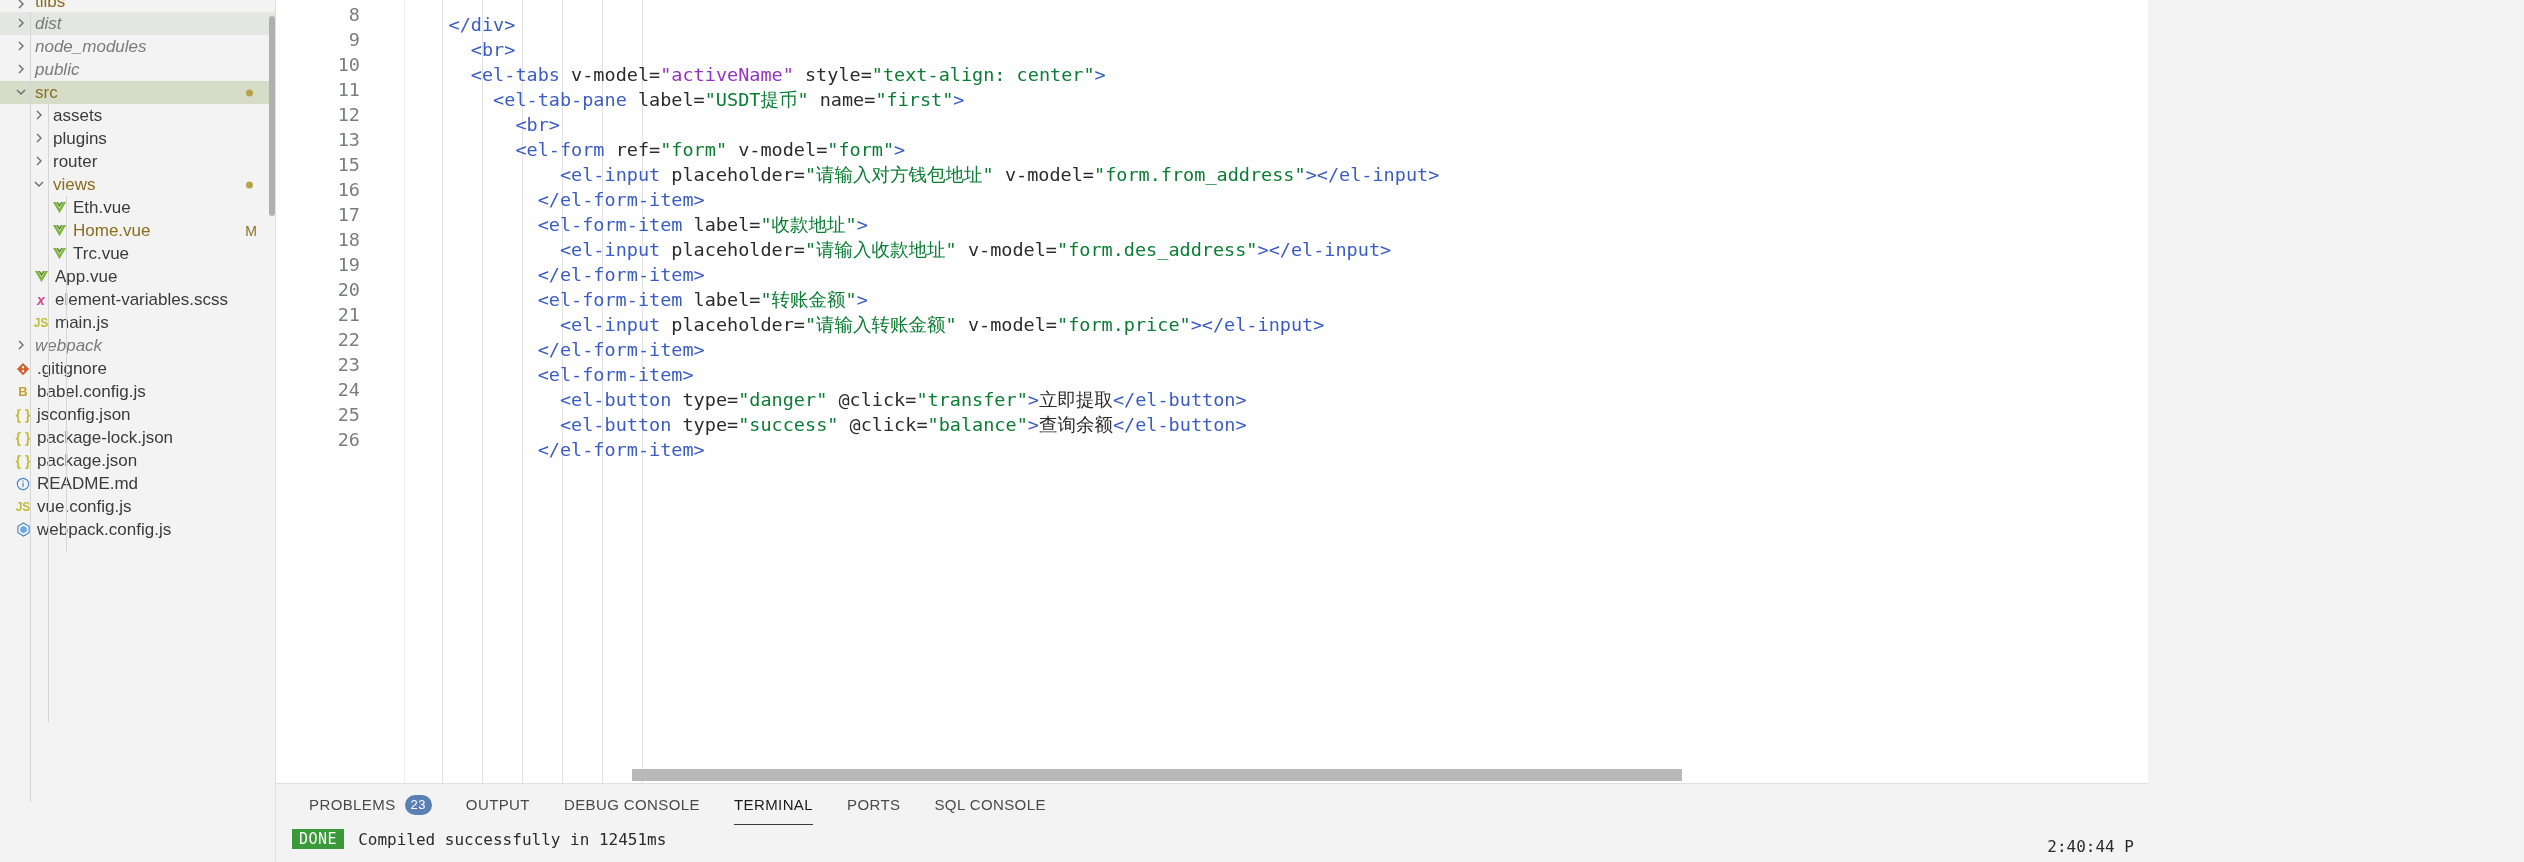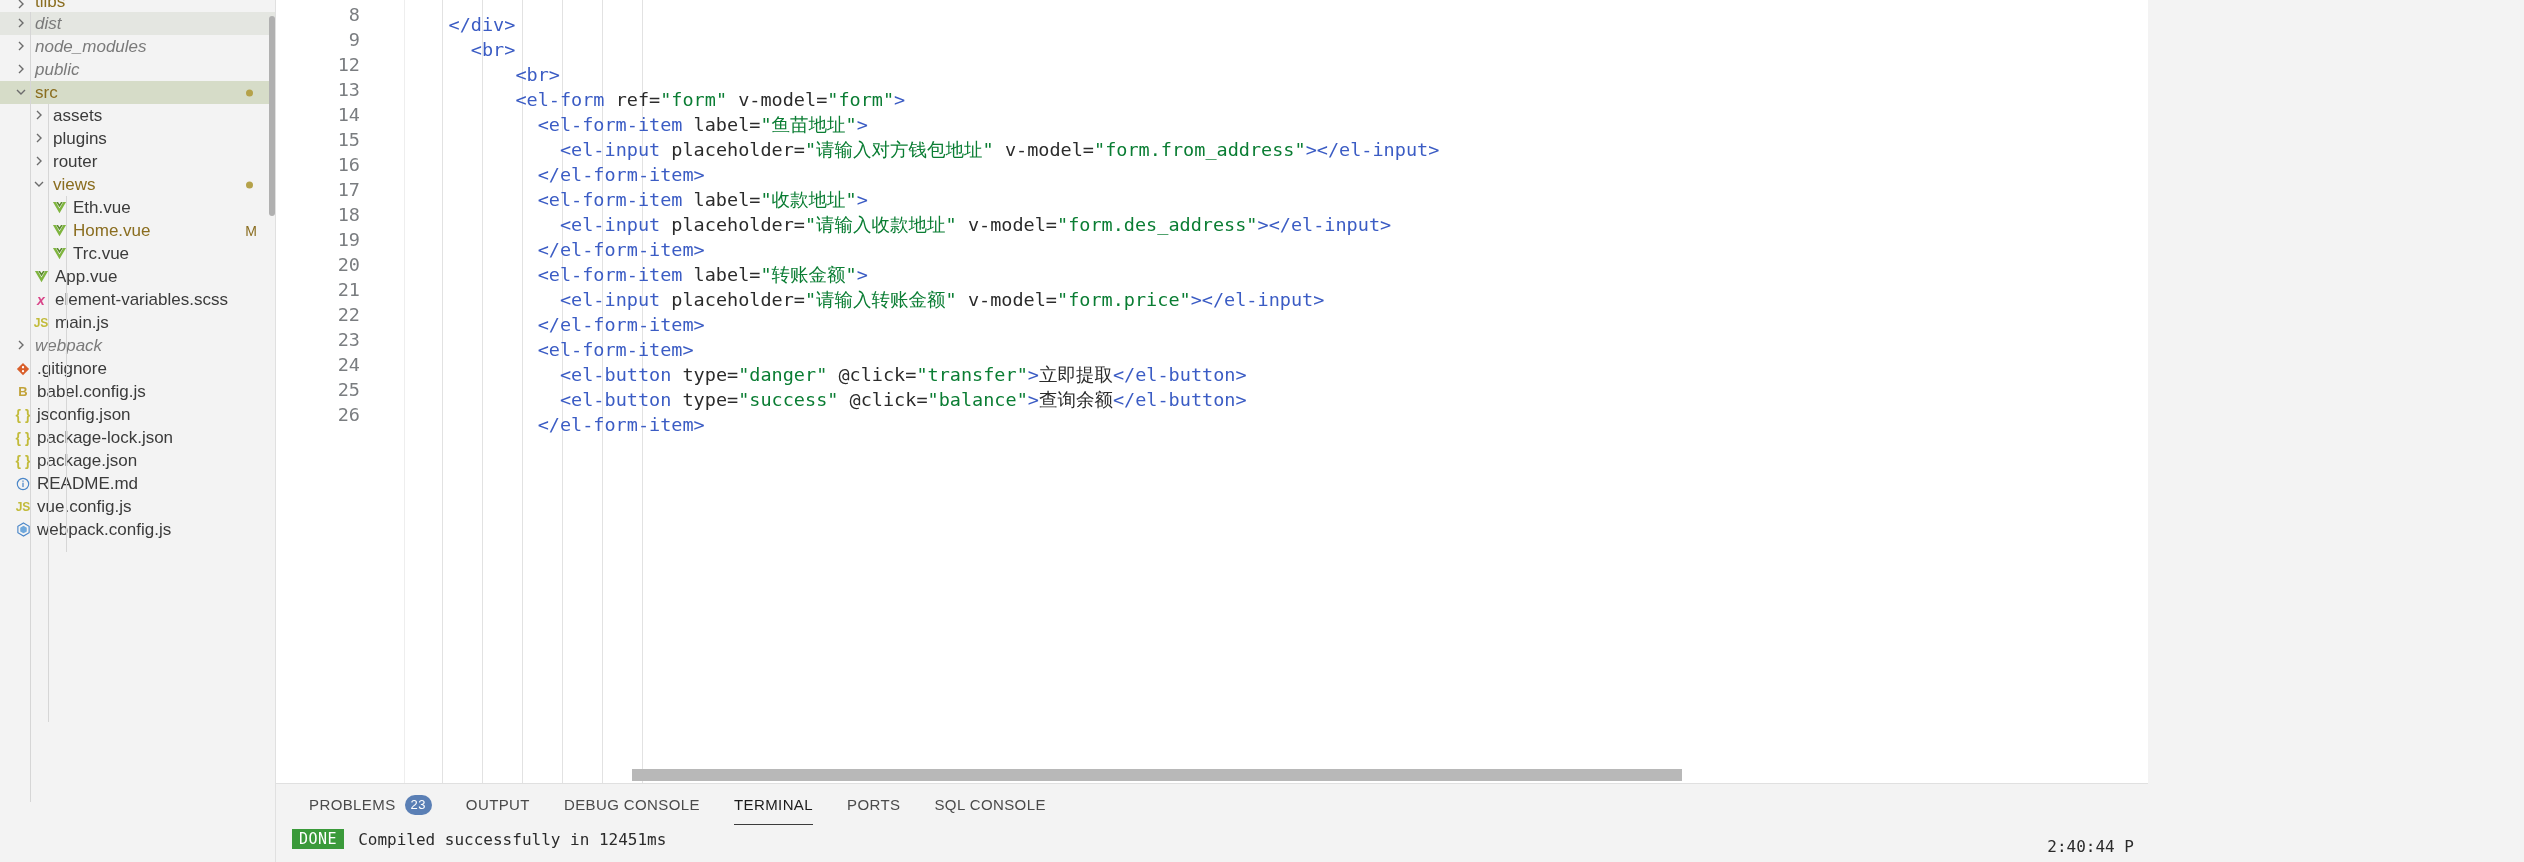--- a/index.html
+++ b/index.html
@@ -423,23 +423,24 @@
         <div class="vg" style="left:38px;"></div>
         <div class="vg" style="left:78px;"></div>
         <div class="vg" style="left:118px;"></div>
         <div class="vg" style="left:158px;"></div>
         <div class="vg" style="left:198px;"></div>
         <div class="vg" style="left:238px;"></div>
       </div>
       <div id="code" style="padding-top:2px;">
           <div class="code-line"><span class="lnum">8</span><span class="lcode"><span class="">    </span><span class="tag">&lt;/div&gt;</span></span></div>
           <div class="code-line"><span class="lnum">9</span><span class="lcode"><span class="">      </span><span class="tag">&lt;br&gt;</span></span></div>
+          <div class="code-line"><span class="lnum">10</span><span class="lcode"><span class="">      </span><span class="tag">&lt;el-tabs </span><span class="attr">v-model=</span><span class="strp">"activeName"</span><span class="attr"> style=</span><span class="str">"text-align: center"</span><span class="tag">&gt;</span></span></div>
+          <div class="code-line"><span class="lnum">11</span><span class="lcode"><span class="">        </span><span class="tag">&lt;el-tab-pane </span><span class="attr">label=</span><span class="str">"USDT提币"</span><span class="attr"> name=</span><span class="str">"first"</span><span class="tag">&gt;</span></span></div>
           <div class="code-line"><span class="lnum">12</span><span class="lcode"><span class="">          </span><span class="tag">&lt;br&gt;</span></span></div>
           <div class="code-line"><span class="lnum">13</span><span class="lcode"><span class="">          </span><span class="tag">&lt;el-form </span><span class="attr">ref=</span><span class="str">"form"</span><span class="attr"> v-model=</span><span class="str">"form"</span><span class="tag">&gt;</span></span></div>
-          <div class="code-line"><span class="lnum">14</span><span class="lcode"><span class="">            </span><span class="tag">&lt;el-form-item </span><span class="attr">label=</span><span class="str">"鱼苗地址"</span><span class="tag">&gt;</span></span></div>
           <div class="code-line"><span class="lnum">15</span><span class="lcode"><span class="">              </span><span class="tag">&lt;el-input </span><span class="attr">placeholder=</span><span class="str">"请输入对方钱包地址"</span><span class="attr"> v-model=</span><span class="str">"form.from_address"</span><span class="tag">&gt;&lt;/el-input&gt;</span></span></div>
           <div class="code-line"><span class="lnum">16</span><span class="lcode"><span class="">            </span><span class="tag">&lt;/el-form-item&gt;</span></span></div>
           <div class="code-line"><span class="lnum">17</span><span class="lcode"><span class="">            </span><span class="tag">&lt;el-form-item </span><span class="attr">label=</span><span class="str">"收款地址"</span><span class="tag">&gt;</span></span></div>
           <div class="code-line"><span class="lnum">18</span><span class="lcode"><span class="">              </span><span class="tag">&lt;el-input </span><span class="attr">placeholder=</span><span class="str">"请输入收款地址"</span><span class="attr"> v-model=</span><span class="str">"form.des_address"</span><span class="tag">&gt;&lt;/el-input&gt;</span></span></div>
           <div class="code-line"><span class="lnum">19</span><span class="lcode"><span class="">            </span><span class="tag">&lt;/el-form-item&gt;</span></span></div>
           <div class="code-line"><span class="lnum">20</span><span class="lcode"><span class="">            </span><span class="tag">&lt;el-form-item </span><span class="attr">label=</span><span class="str">"转账金额"</span><span class="tag">&gt;</span></span></div>
           <div class="code-line"><span class="lnum">21</span><span class="lcode"><span class="">              </span><span class="tag">&lt;el-input </span><span class="attr">placeholder=</span><span class="str">"请输入转账金额"</span><span class="attr"> v-model=</span><span class="str">"form.price"</span><span class="tag">&gt;&lt;/el-input&gt;</span></span></div>
           <div class="code-line"><span class="lnum">22</span><span class="lcode"><span class="">            </span><span class="tag">&lt;/el-form-item&gt;</span></span></div>
           <div class="code-line"><span class="lnum">23</span><span class="lcode"><span class="">            </span><span class="tag">&lt;el-form-item&gt;</span></span></div>
           <div class="code-line"><span class="lnum">24</span><span class="lcode"><span class="">              </span><span class="tag">&lt;el-button </span><span class="attr">type=</span><span class="str">"danger"</span><span class="attr"> @click=</span><span class="str">"transfer"</span><span class="tag">&gt;</span><span class="txt">立即提取</span><span class="tag">&lt;/el-button&gt;</span></span></div>

